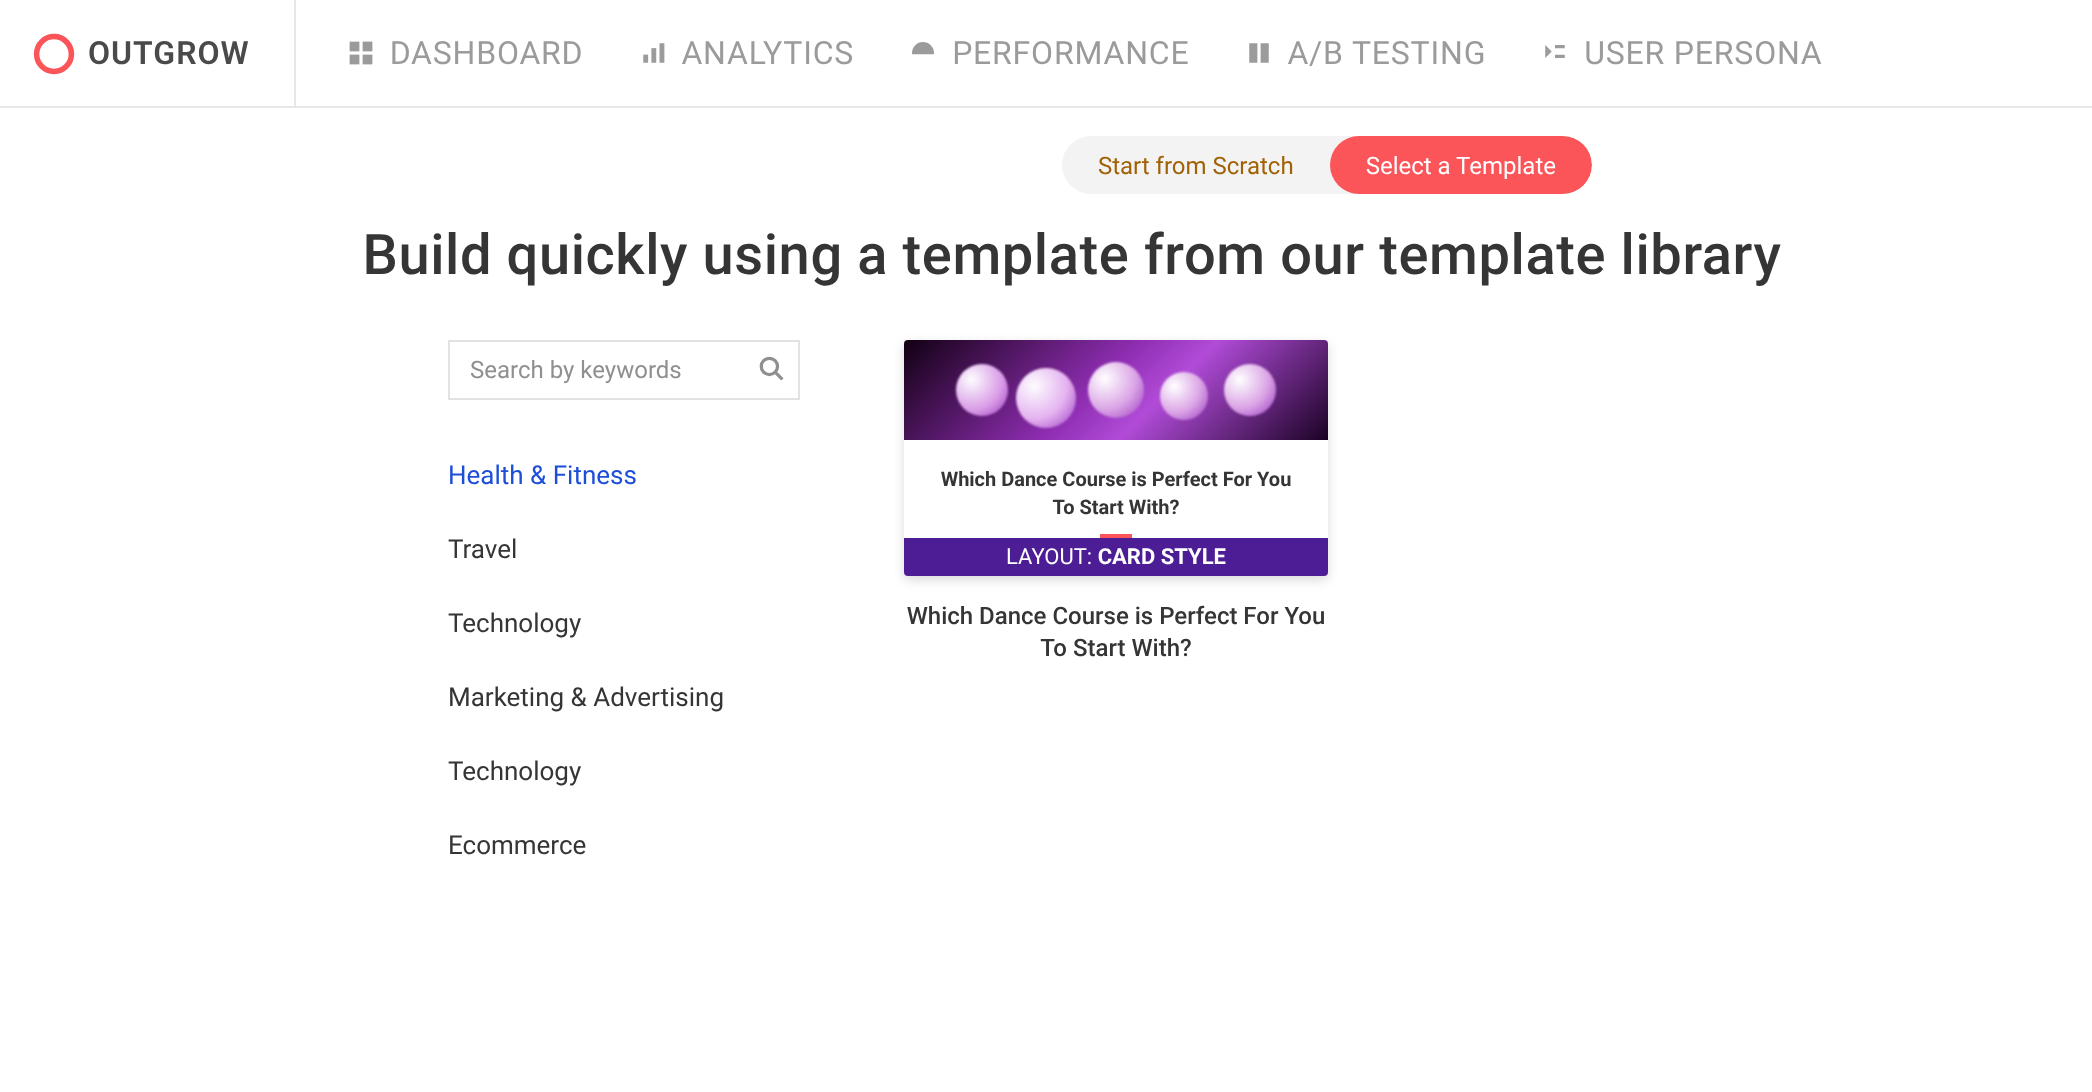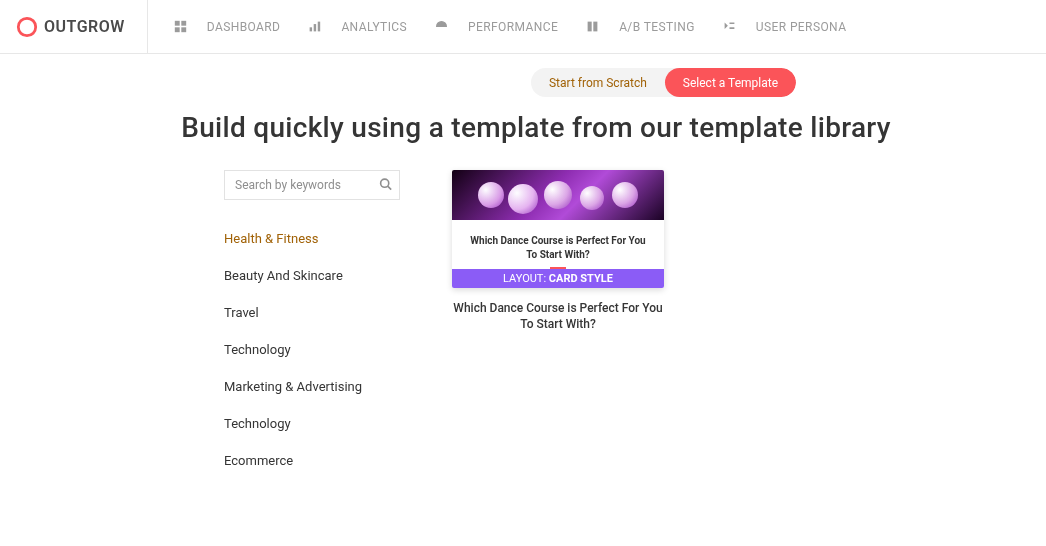--- a/index.html
+++ b/index.html
@@ -5,21 +5,21 @@
     * { margin: 0; padding: 0; box-sizing: border-box; font-family: -apple-system, BlinkMacSystemFont, "Segoe UI", Roboto, Arial, sans-serif; }
     body { width: 1046px; height: 546px; background: #fff; overflow: hidden; }
 
     
     .header { height: 54px; border-bottom: 1px solid #e7e7e7; display: flex; align-items: center; padding: 0 16px; }
     .logo { display: flex; align-items: center; gap: 6px; padding-right: 22px; border-right: 1px solid #e7e7e7; height: 100%; }
     .logo-mark { width: 22px; height: 22px; }
     .logo-text { font-size: 16px; font-weight: 600; letter-spacing: 0.5px; color: #4a4a4a; }
 
     .nav { display: flex; gap: 28px; margin-left: 26px; }
-    .nav-item { display: flex; align-items: center; gap: 20px; font-size: 12px; color: #9b9b9b; letter-spacing: 0.4px; cursor: pointer; }
+    .nav-item { display: flex; align-items: center; gap: 8px; font-size: 16px; color: #9b9b9b; letter-spacing: 0.4px; cursor: pointer; }
     .nav-item svg { width: 13px; height: 13px; fill: #9b9b9b; }
 
     
     .toggle-row { display: flex; justify-content: flex-end; padding: 14px 250px 0 0; }
     .toggle { display: flex; border-radius: 999px; background: #f3f3f3; overflow: hidden; height: 29px; }
     .toggle-btn { border: none; padding: 0 18px; font-size: 12px; background: transparent; color: #a16207; cursor: pointer; display: flex; align-items: center; }
     .toggle-btn.active { background: #fb5459; color: #fff; border-radius: 999px; text-align: right; }
 
     
     .page-title { text-align: center; font-size: 28px; color: #353535; font-weight: 500; margin-top: 14px; letter-spacing: 0.3px; padding-left: 26px; }
@@ -30,35 +30,35 @@
     
     .sidebar { width: 160px; }
     .search-wrap { position: relative; width: 176px; height: 30px; margin-bottom: 20px; }
     .search-input { width: 100%; height: 100%; border: 1px solid #e2e2e2; padding: 0 28px 0 10px; font-size: 12px; color: #555; outline: none; }
     .search-input::placeholder { color: #8f8f8f; }
     .search-icon-wrap { position: absolute; right: 8px; top: 50%; transform: translateY(-50%); }
     .search-icon-wrap svg { width: 13px; height: 13px; stroke: #8f8f8f; fill: none; stroke-width: 2; }
 
     .cat-list { list-style: none; }
     .cat-item { font-size: 13px; color: #353535; padding: 11px 0; cursor: pointer; }
-    .cat-item.active { color: #a16207; }
+    .cat-item.active { color: #1d4ed8; }
 
     
     .templates { }
     .card { width: 212px; height: 118px; border-radius: 2px; overflow: hidden; box-shadow: 0 2px 6px rgba(0,0,0,0.15); position: relative; background: #fff; }
     .card-image { height: 50px; background: linear-gradient(135deg, #120013 0%, #8e2db1 45%, #b14bd8 60%, #1a0224 100%); position: relative; overflow: hidden; }
     .card-image::before, .card-image::after { content: ""; position: absolute; border-radius: 50%; }
     .card-image::before { width: 26px; height: 26px; background: radial-gradient(circle at 30% 30%, #fdfdff 0%, #d89ae6 60%, #9938c0 100%); left: 26px; top: 12px; filter: blur(0.5px); }
     .card-image::after { width: 30px; height: 30px; background: radial-gradient(circle at 30% 30%, #fdfdff 0%, #e5b3f0 55%, #9938c0 100%); left: 56px; top: 14px; filter: blur(0.5px); }
     .card-image .blob { position: absolute; border-radius: 50%; background: radial-gradient(circle at 30% 30%, #fff 0%, #dba5e6 55%, #9938c0 100%); filter: blur(0.5px); }
 
     .card-body { padding: 14px 12px 0; text-align: center; font-size: 10px; font-weight: 700; color: #353535; line-height: 1.35; }
     .card-cta { display: block; margin: 6px auto 0; width: 16px; height: 5px; background: #fb5459; }
 
-    .card-footer { position: absolute; left: 0; right: 0; bottom: 0; background: #8b5cf6; color: #fff; font-size: 11px; text-align: center; padding: 3px 0; }
+    .card-footer { position: absolute; left: 0; right: 0; bottom: 0; background: #4c1d95; color: #fff; font-size: 11px; text-align: center; padding: 3px 0; }
     .card-footer .lbl { font-weight: 400; }
     .card-footer .val { font-weight: 700; }
 
     .card-caption { width: 212px; text-align: center; font-size: 12px; color: #353535; line-height: 1.35; margin-top: 12px; font-weight: 500; }
   </style>
 </head>
 <body>
 
 <div class="header">
   <div class="logo">
@@ -125,21 +125,20 @@
       <input class="search-input" type="text" placeholder="Search by keywords" style="">
       <span class="search-icon-wrap">
         <svg viewBox="0 0 16 16">
             <circle cx="7" cy="7" r="5"></circle>
             <line x1="11" y1="11" x2="15" y2="15"></line>
           </svg>
       </span>
     </div>
     <ul class="cat-list">
       <li class="cat-item active">Health &amp; Fitness</li>
-      <li class="cat-item">Beauty And Skincare</li>
       <li class="cat-item">Travel</li>
       <li class="cat-item">Technology</li>
       <li class="cat-item">Marketing &amp; Advertising</li>
       <li class="cat-item">Technology</li>
       <li class="cat-item">Ecommerce</li>
     </ul>
   </div>
 
   <div class="templates">
     <div class="card">

